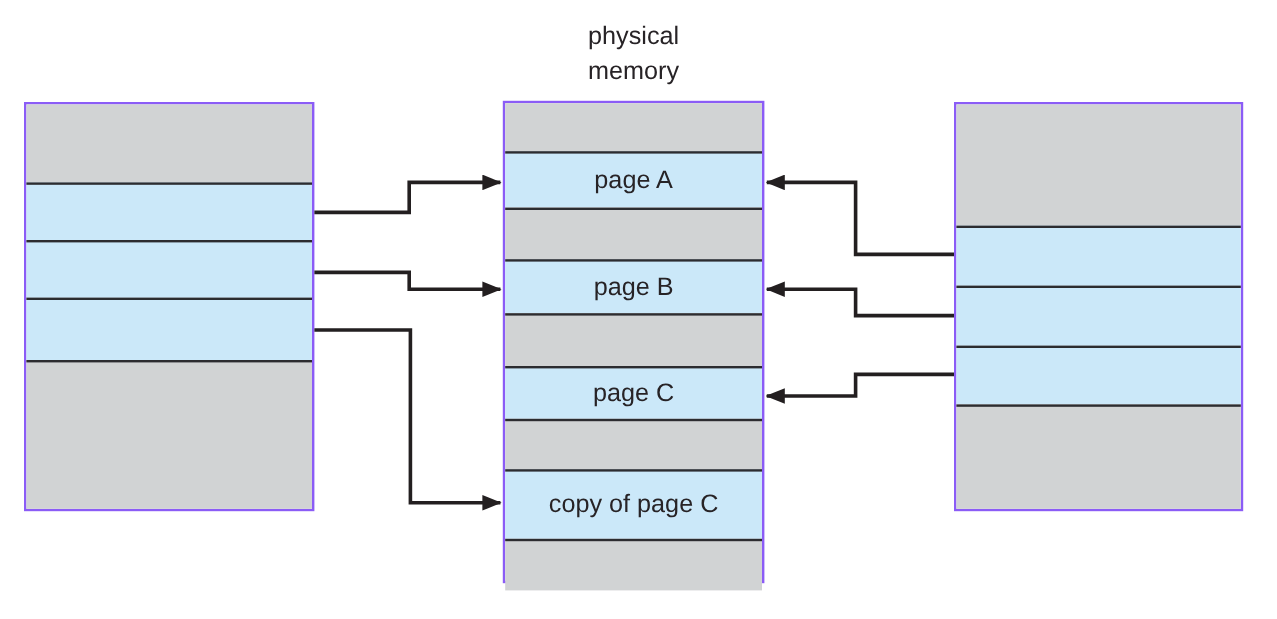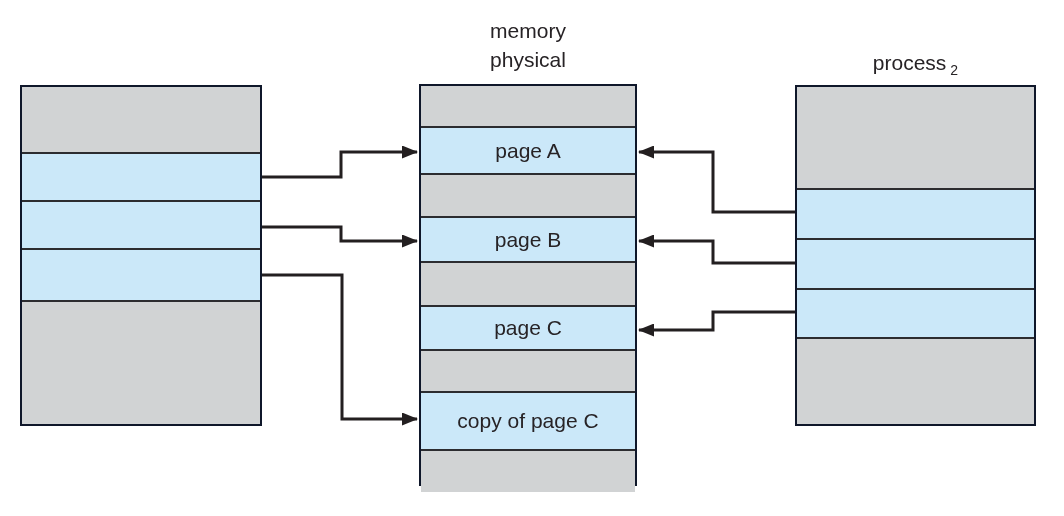--- a/index.html
+++ b/index.html
@@ -19,21 +19,21 @@
     line-height: 29px;
     color: #272326;
   }
   .title sub {
     font-size: 14px;
     vertical-align: -5px;
     padding-left: 4px;
   }
   .membox {
     position: absolute;
-    border: 2px solid #0f172a;
+    border: 2px solid #8b5cf6;
     box-sizing: border-box;
     background: #ffffff;
   }
   .seg {
     box-sizing: border-box;
     width: 100%;
     display: flex;
     align-items: center;
     justify-content: center;
   }
@@ -56,27 +56,24 @@
     stroke-width: 3;
   }
 </style>
 </head>
 <body>
 
 <div class="stage">
 
 
   <div class="title" style="left:419px; top:16px; width:218px;">
+    <div>physical</div>
     <div>memory</div>
-    <div>physical</div>
   </div>
 
-  <div class="title" style="left:795px; top:48px; width:241px;">
-    <span>process</span><sub>2</sub>
-  </div>
 
   <div class="membox" style="left:20px; top:85px; width:242px; height:341px;">
     <div class="seg gray" style="height:65px;"></div>
     <div class="seg blue" style="height:48px;"></div>
     <div class="seg blue" style="height:48px;"></div>
     <div class="seg blue" style="height:52px;"></div>
     <div class="seg gray" style="height:124px;"></div>
   </div>
 
   <div class="membox" style="left:419px; top:84px; width:218px; height:402px;">

